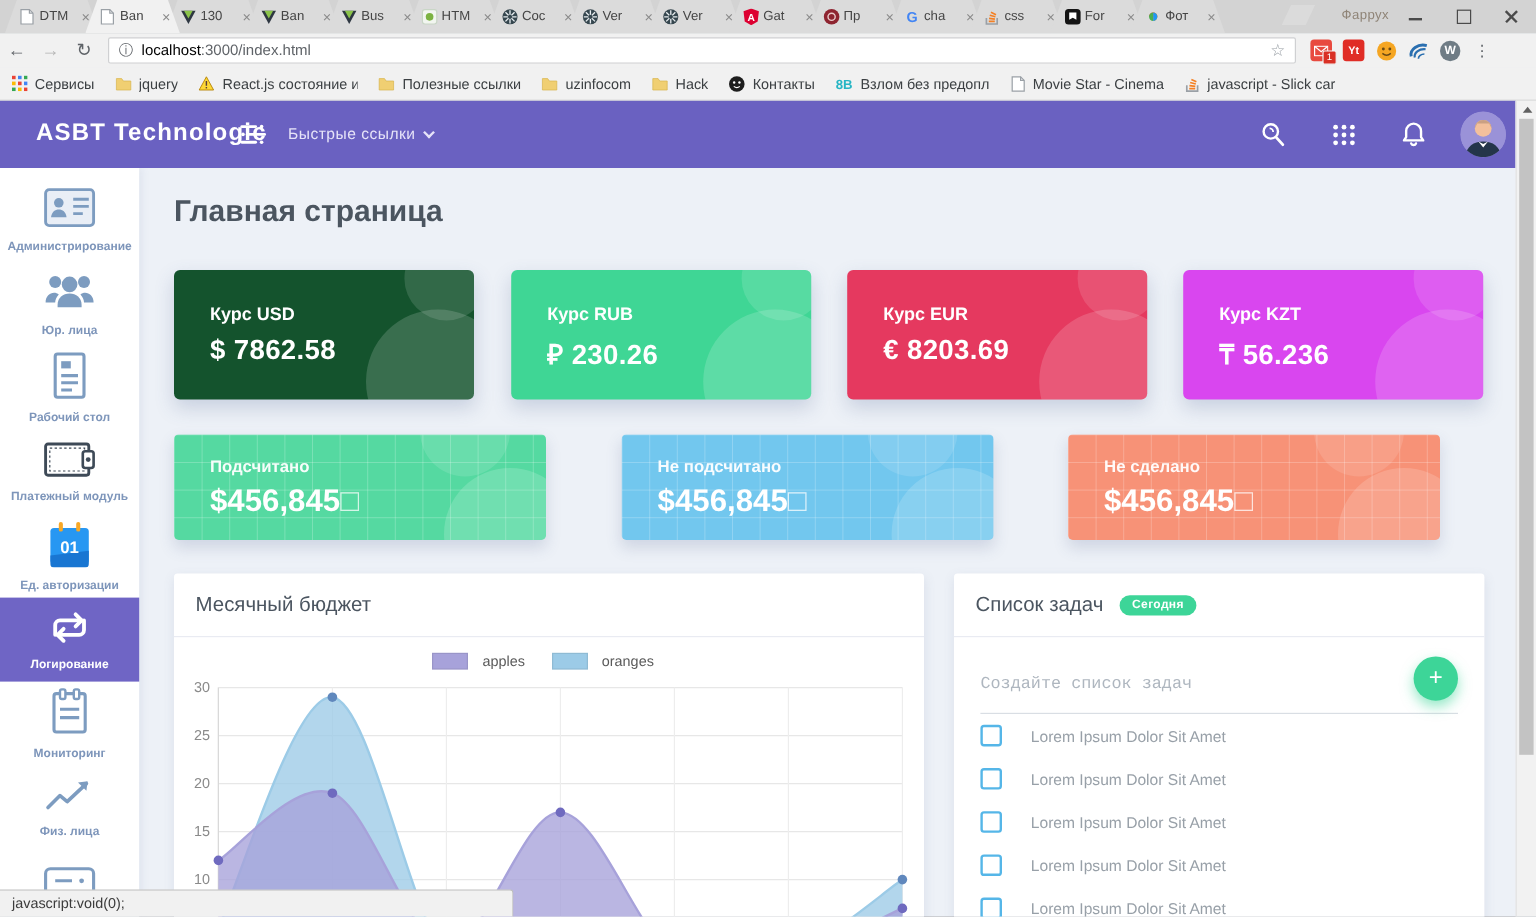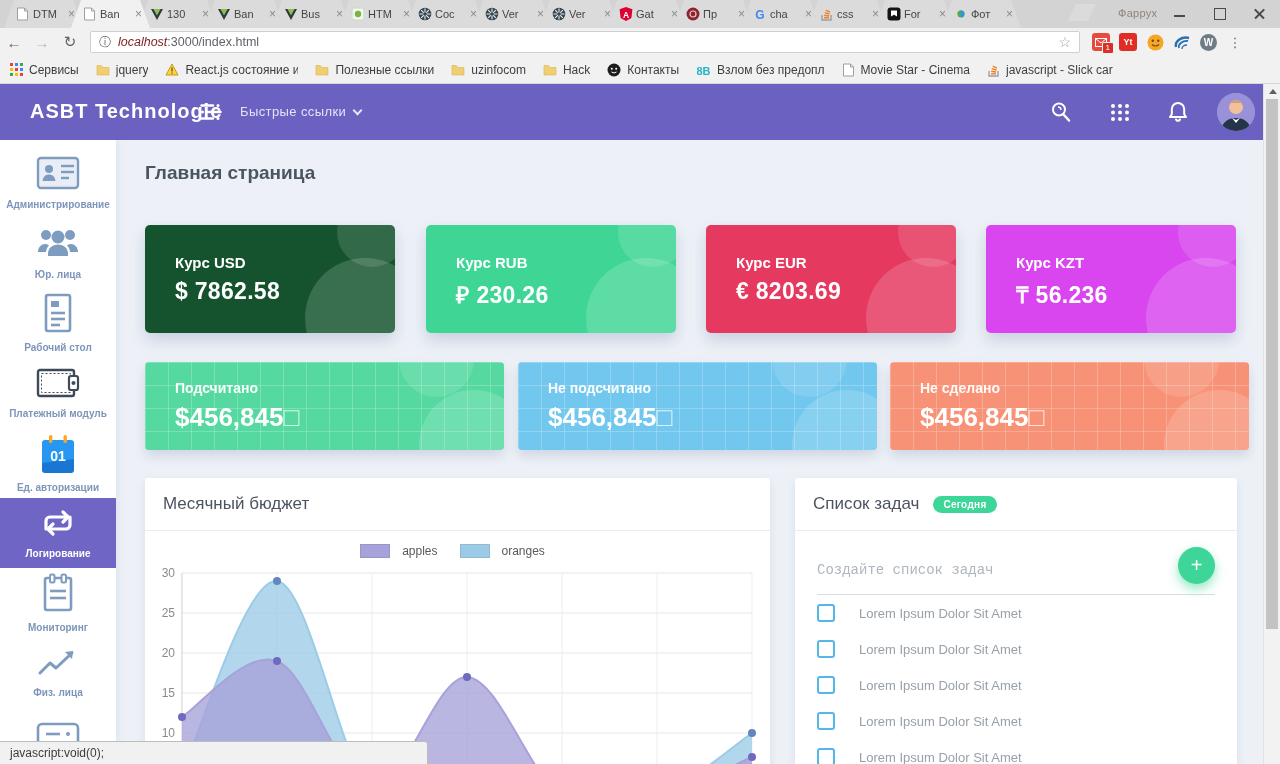--- a/index.html
+++ b/index.html
@@ -30,21 +30,21 @@
   .win-max::before { content:""; position:absolute; left:14px; top:8px; width:10px; height:10px; border:1.5px solid #4a4a4a; }
   .win-close::before,.win-close::after { content:""; position:absolute; left:13px; top:13px; width:13px; height:1.6px; background:#4a4a4a; }
   .win-close::before { transform:rotate(45deg); } .win-close::after { transform:rotate(-45deg); }
   
   .toolbar { position:absolute; left:0; top:28px; width:1280px; height:28px; background:#f1f1f1; display:flex; align-items:center; }
   .nav-btn { font-size:15px; color:#5f6368; width:28px; text-align:center; flex:none; }
   .nav-btn.disabled { color:#b5b5b5; }
   .addressbar { position:relative; width:990px; height:22px; margin-left:6px; background:#fff;
     border:1px solid #cfd0d2; border-radius:2px; display:flex; align-items:center; padding:0 8px; }
   .info-glyph { font-size:12px; color:#5f6368; margin-right:7px; }
-  .url-host { font-size:12.5px; color:#7f1d1d;font-style:italic; }
+  .url-host { font-size:12.5px; color:#000000; }
   .url-path { font-size:12.5px; color:#5f6368; }
   .star-glyph { margin-left:auto; font-size:14px; color:#9aa0a6; }
   .ext-area { display:flex; align-items:center; gap:9px; margin-left:12px; }
   .ext { position:relative; width:18px; height:18px; display:flex; align-items:center; justify-content:center; }
   .ext-mail { background:#e84a3f; border-radius:3px; }
   .ext-mail svg { display:block; }
   .ext-badge { position:absolute; right:-4px; bottom:-3px; background:#d93025; color:#fff; font-size:8px;
     padding:0 3px; border-radius:2px; border:1px solid #f1f1f1; line-height:10px; }
   .ext-yt { background:#e02d26; border-radius:3px; color:#fff; font-size:9px; font-weight:bold; }
   .ext-w { background:#6f7c85; border-radius:50%; width:17px; height:17px; color:#fff; font-size:10px; font-weight:bold; }
@@ -74,27 +74,27 @@
   .sb-thumb { position:absolute; top:15px; left:2px; width:12px; height:530px; background:#c3c3c3; }
   
   .sidebar { position:absolute; left:0; top:140px; width:116px; height:624px; background:#ffffff;
     box-shadow:2px 0 6px rgba(120,140,180,.12); z-index:5; padding-top:8px; }
   .side-item { height:70px; display:flex; flex-direction:column; align-items:center; justify-content:center; gap:6px; }
   .side-label { font-size:10px; font-weight:bold; color:#7d95ba; text-align:center; line-height:1; }
   .side-item.active { background:#6f65c5; }
   .side-item.active .side-label { color:#ffffff; }
   
   .content { position:absolute; left:116px; top:140px; width:1147px; height:624px; }
-  .page-title { position:absolute; left:29px; top:22px; font-size:19px; font-weight:bold; color:#4b5560; }
+  .page-title { position:absolute; left:29px; top:22px; font-size:25px; font-weight:bold; color:#4b5560; }
   .cur-card { position:absolute; top:85px; width:250px; height:108px; border-radius:5px; overflow:hidden;
     box-shadow:0 7px 16px rgba(70,90,140,.22); color:#fff; }
   .cur-title { position:absolute; left:30px; top:29px; font-size:15px; font-weight:bold; }
   .cur-value { position:absolute; left:30px; top:53px; font-size:23px; font-weight:bold; letter-spacing:.3px; }
   .bubble { position:absolute; border-radius:50%; background:rgba(255,255,255,.16); }
-  .stat-card { position:absolute; top:222px; width:359px; height:88px; border-radius:4px; overflow:hidden;
+  .stat-card { position:absolute; top:222px; width:310px; height:88px; border-radius:4px; overflow:hidden;
     box-shadow:0 6px 12px rgba(70,90,140,.18); color:#fff;
     background-image:linear-gradient(rgba(255,255,255,.22) 1px, transparent 1px),
                      linear-gradient(90deg, rgba(255,255,255,.22) 1px, transparent 1px);
     background-size:23px 23px; }
   .stat-title { position:absolute; left:30px; top:18px; font-size:14px; font-weight:bold; color:rgba(255,255,255,.95); }
   .stat-value { position:absolute; left:30px; top:40px; font-size:26px; font-weight:bold; }
   .stat-glyph { font-weight:normal; opacity:.75; }
   .panel { position:absolute; top:338px; background:#fff; border-radius:3px; box-shadow:0 3px 10px rgba(90,105,150,.12); }
   .panel-head { display:flex; align-items:center; gap:14px; padding:16px 18px; border-bottom:1px solid #e9ebf2; }
   .panel-title { font-size:17px; color:#4b5560; }

